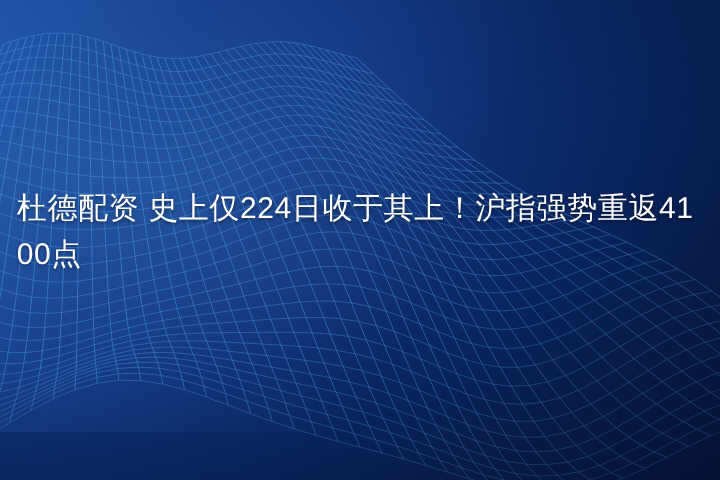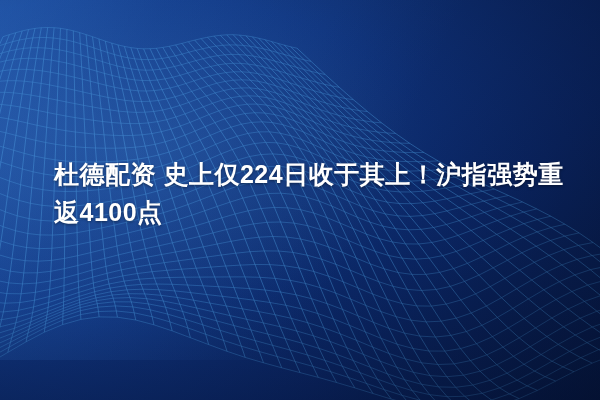--- a/index.html
+++ b/index.html
@@ -37,27 +37,26 @@
     pointer-events: none;
   }
   .headline {
     position: absolute;
     left: 0;
     right: 0;
     top: 155px;
     padding: 0 14px;
     color: #ffffff;
     font-size: 25px;
-    font-weight: 700;
+    font-weight: 400;
     line-height: 38px;
     letter-spacing: 0.5px;
     text-align: left;
     text-shadow: 0 1px 3px rgba(0,0,0,0.45);
     word-break: break-all;
-    margin-left: 40px;
   }
 </style>
 </head>
 <body>
 
 <div id="canvas">
 
   <div class="sweep"></div>
 
   <svg class="mesh" viewBox="0 0 600 400" preserveAspectRatio="none" aria-hidden="true">

